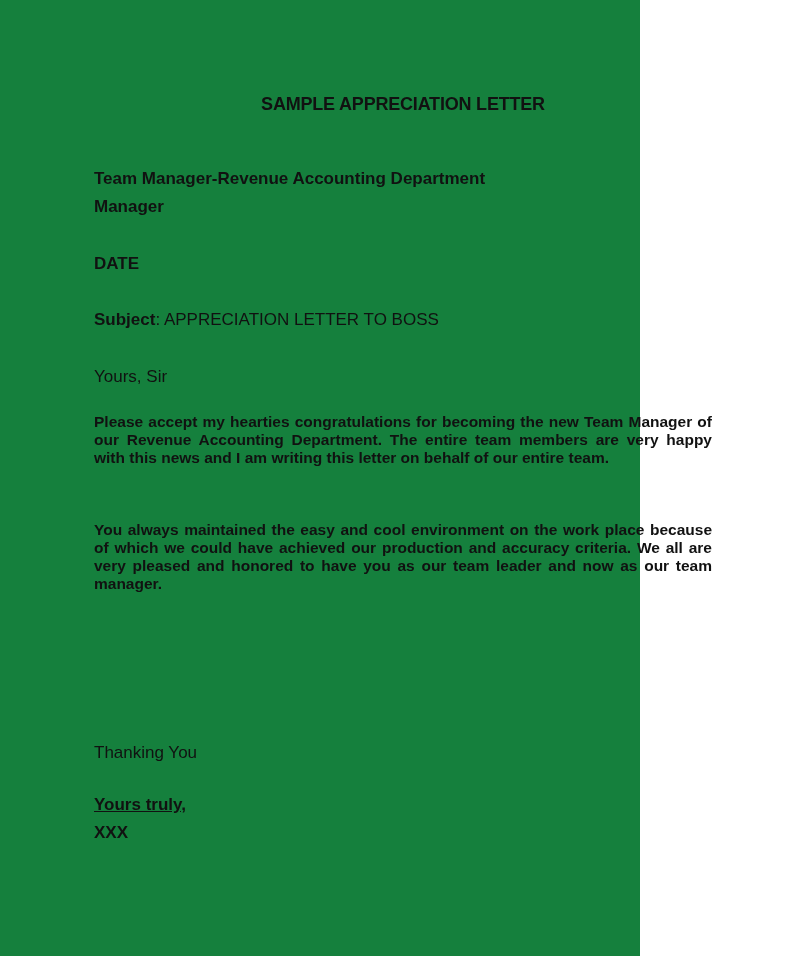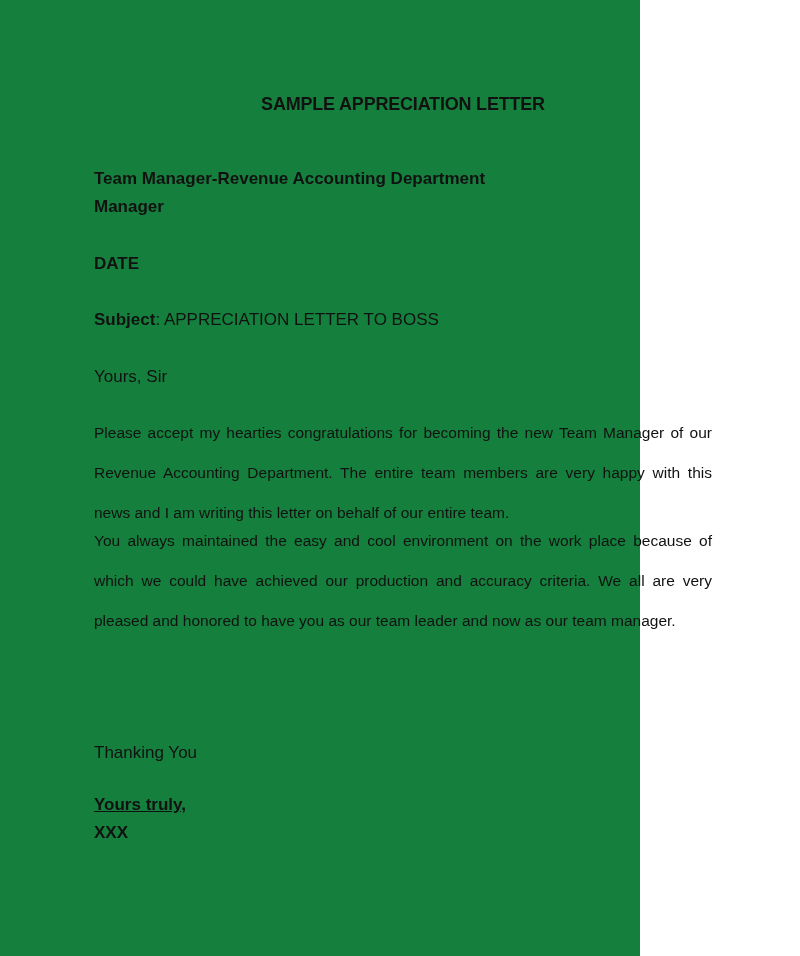--- a/index.html
+++ b/index.html
@@ -36,23 +36,24 @@
       left: 94px;
       font-size: 17px;
       white-space: nowrap;
     }
     .bold { font-weight: bold; }
     .para {
       position: absolute;
       left: 94px;
       width: 618px;
       font-size: 15.5px;
-      line-height: 40px;
+      line-height: 18px;
       text-align: justify;
       text-align-last: left;
+      font-weight: bold;
     }
   </style>
 </head>
 <body>
 
 <div class="page">
   <div class="title">SAMPLE APPRECIATION LETTER</div>
 
   <div class="line bold" style="top:169px;">Team Manager-Revenue Accounting Department</div>
   <div class="line bold" style="top:197px;">Manager</div>

